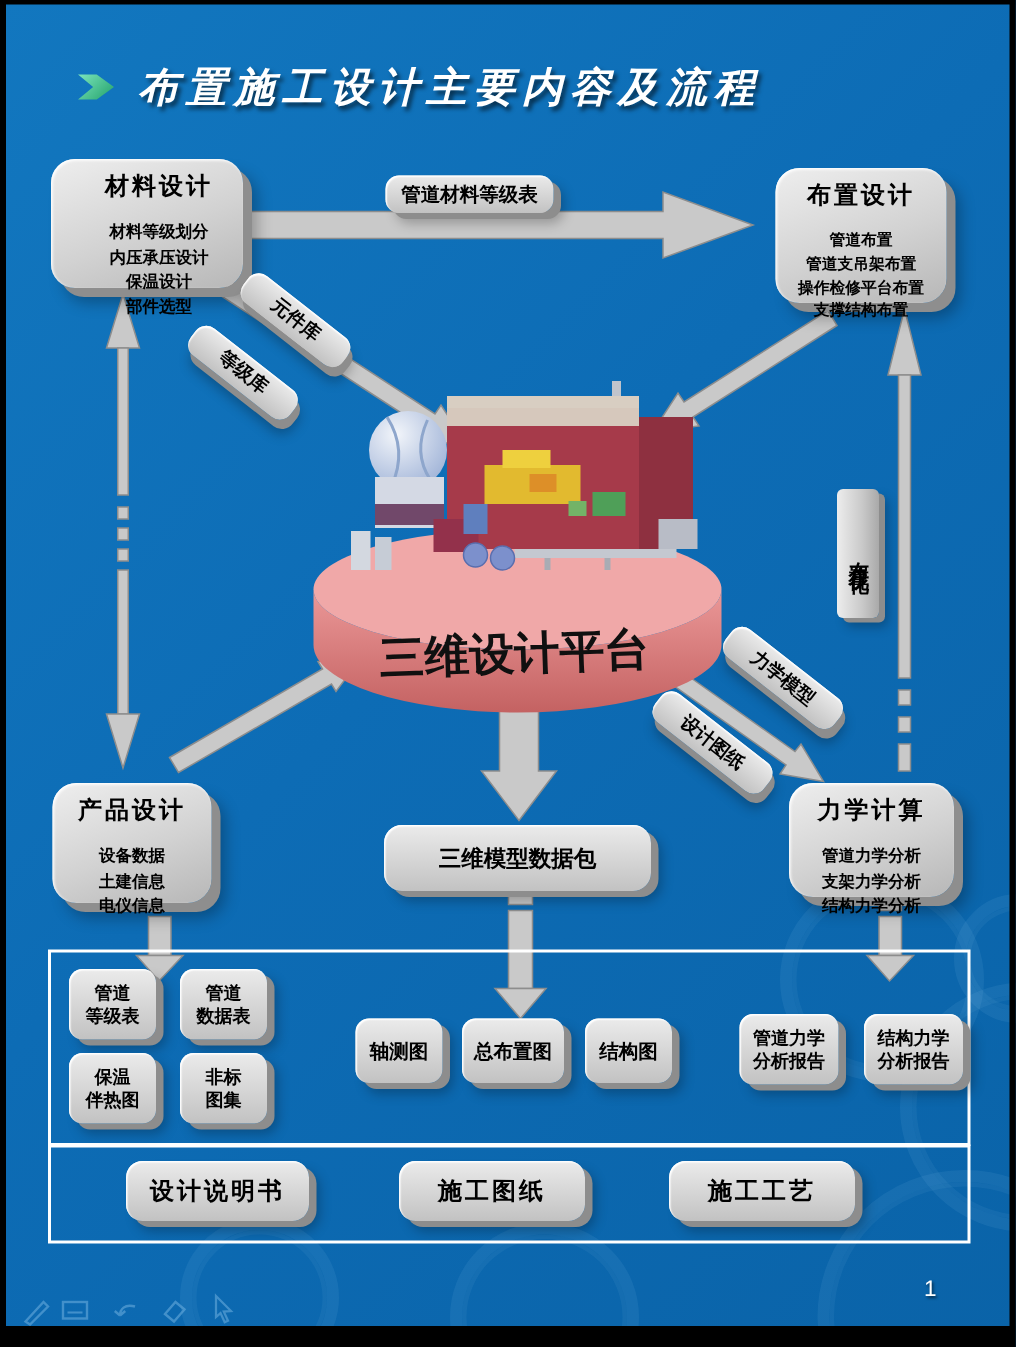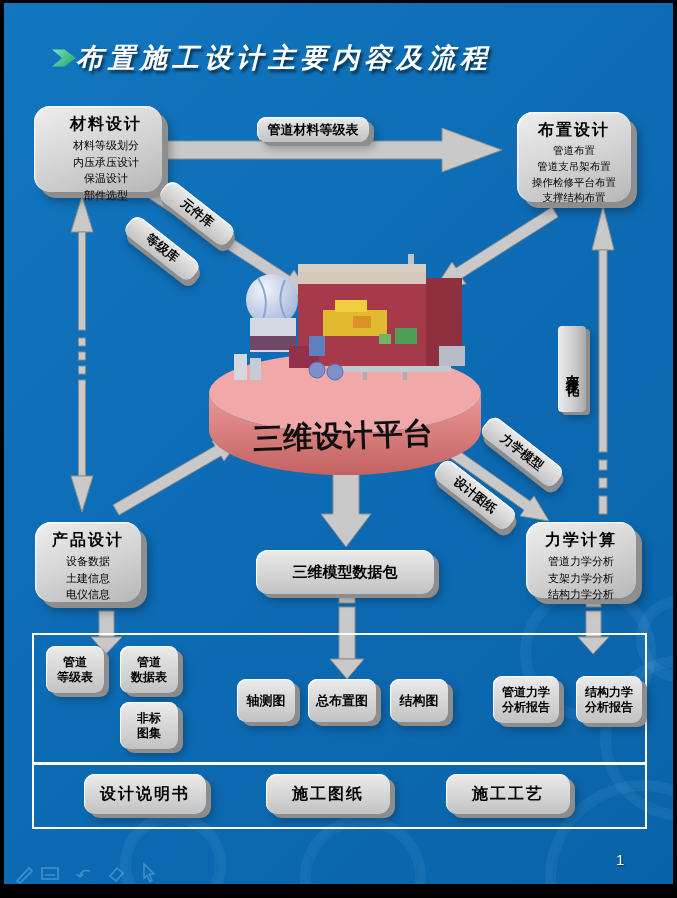--- a/index.html
+++ b/index.html
@@ -5,32 +5,32 @@
   html,body{margin:0;padding:0;background:#000;}
   .stage{position:relative;width:677px;height:898px;overflow:hidden;
     background:linear-gradient(135deg,#1277bf 0%,#0d6cb5 45%,#0a63a8 100%);
     font-family:"Liberation Sans","DejaVu Sans",sans-serif;}
   
   .swirl{position:absolute;border-radius:50%;border:8px solid rgba(140,200,235,0.10);
     box-shadow:inset 0 0 0 3px rgba(160,215,245,0.07);z-index:0;}
   
   .edge{position:absolute;background:#000;z-index:9;}
   
-  .title-row{position:absolute;left:52px;top:40px;display:flex;align-items:center;z-index:3;justify-content:space-between;}
+  .title-row{position:absolute;left:52px;top:40px;display:flex;align-items:center;gap:16px;z-index:3;justify-content:space-between;}
   .bullet{width:24px;height:20px;background:linear-gradient(135deg,#7fe8c0,#1f9e66);
     clip-path:polygon(0 8%,52% 8%,100% 50%,52% 92%,0 92%,42% 50%);
     filter:drop-shadow(2px 2px 1px rgba(0,0,0,.5));}
   .title-text{color:#fff;font-size:27px;font-weight:bold;font-style:italic;letter-spacing:5px;
     text-shadow:2px 3px 3px rgba(0,0,0,.6);white-space:nowrap;}
   
   .panel{position:absolute;z-index:2;color:#000;text-align:center;border-radius:16px;
     background:linear-gradient(160deg,#eeeeee 0%,#d2d2d2 55%,#b7b7b7 100%);
     box-shadow:6px 6px 0 #8e8e8e,9px 10px 10px rgba(0,0,0,.28),inset 1px 1px 2px #ffffff;}
   .panel-title{font-weight:bold;font-size:16px;letter-spacing:2px;margin-top:8px;}
-  .panel-items{font-weight:normal;font-size:11px;line-height:1.5;margin-top:2px;}
+  .panel-items{font-weight:bold;font-size:11px;line-height:1.5;margin-top:12px;}
   .panel-items span{display:block;}
   
   .tag{position:absolute;z-index:2;color:#000;font-weight:bold;text-align:center;
     display:flex;align-items:center;justify-content:center;border-radius:9px;
     background:linear-gradient(180deg,#ebebeb,#c2c2c2);
     box-shadow:5px 4px 0 #8d8d8d,7px 7px 8px rgba(0,0,0,.25),inset 1px 1px 1px #fff;}
   .tag.two{flex-direction:column;line-height:1.25;}
   .diag{transform:rotate(38deg);}
   .vtag{position:absolute;z-index:2;color:#000;font-weight:bold;text-align:center;
     writing-mode:vertical-rl;text-orientation:upright;letter-spacing:3px;
@@ -211,20 +211,24 @@
 
   <div class="sec" style="left:32px;top:633px;width:611px;height:127px;"></div>
   <div class="tag two" style="left:46px;top:646px;width:58px;height:47px;font-size:12px;">
     <span>管道</span>
     <span>等级表</span>
   </div>
   <div class="tag two" style="left:120px;top:646px;width:58px;height:47px;font-size:12px;">
     <span>管道</span>
     <span>数据表</span>
   </div>
+  <div class="tag two" style="left:46px;top:702px;width:58px;height:47px;font-size:12px;">
+    <span>保温</span>
+    <span>伴热图</span>
+  </div>
   <div class="tag two" style="left:120px;top:702px;width:58px;height:47px;font-size:12px;">
     <span>非标</span>
     <span>图集</span>
   </div>
   <div class="tag" style="left:237px;top:679px;width:58px;height:43px;font-size:13px;">轴测图</div>
   <div class="tag" style="left:308px;top:679px;width:68px;height:43px;font-size:13px;">总布置图</div>
   <div class="tag" style="left:390px;top:679px;width:58px;height:43px;font-size:13px;">结构图</div>
   <div class="tag two" style="left:493px;top:676px;width:66px;height:47px;font-size:12px;">
     <span>管道力学</span>
     <span>分析报告</span>

